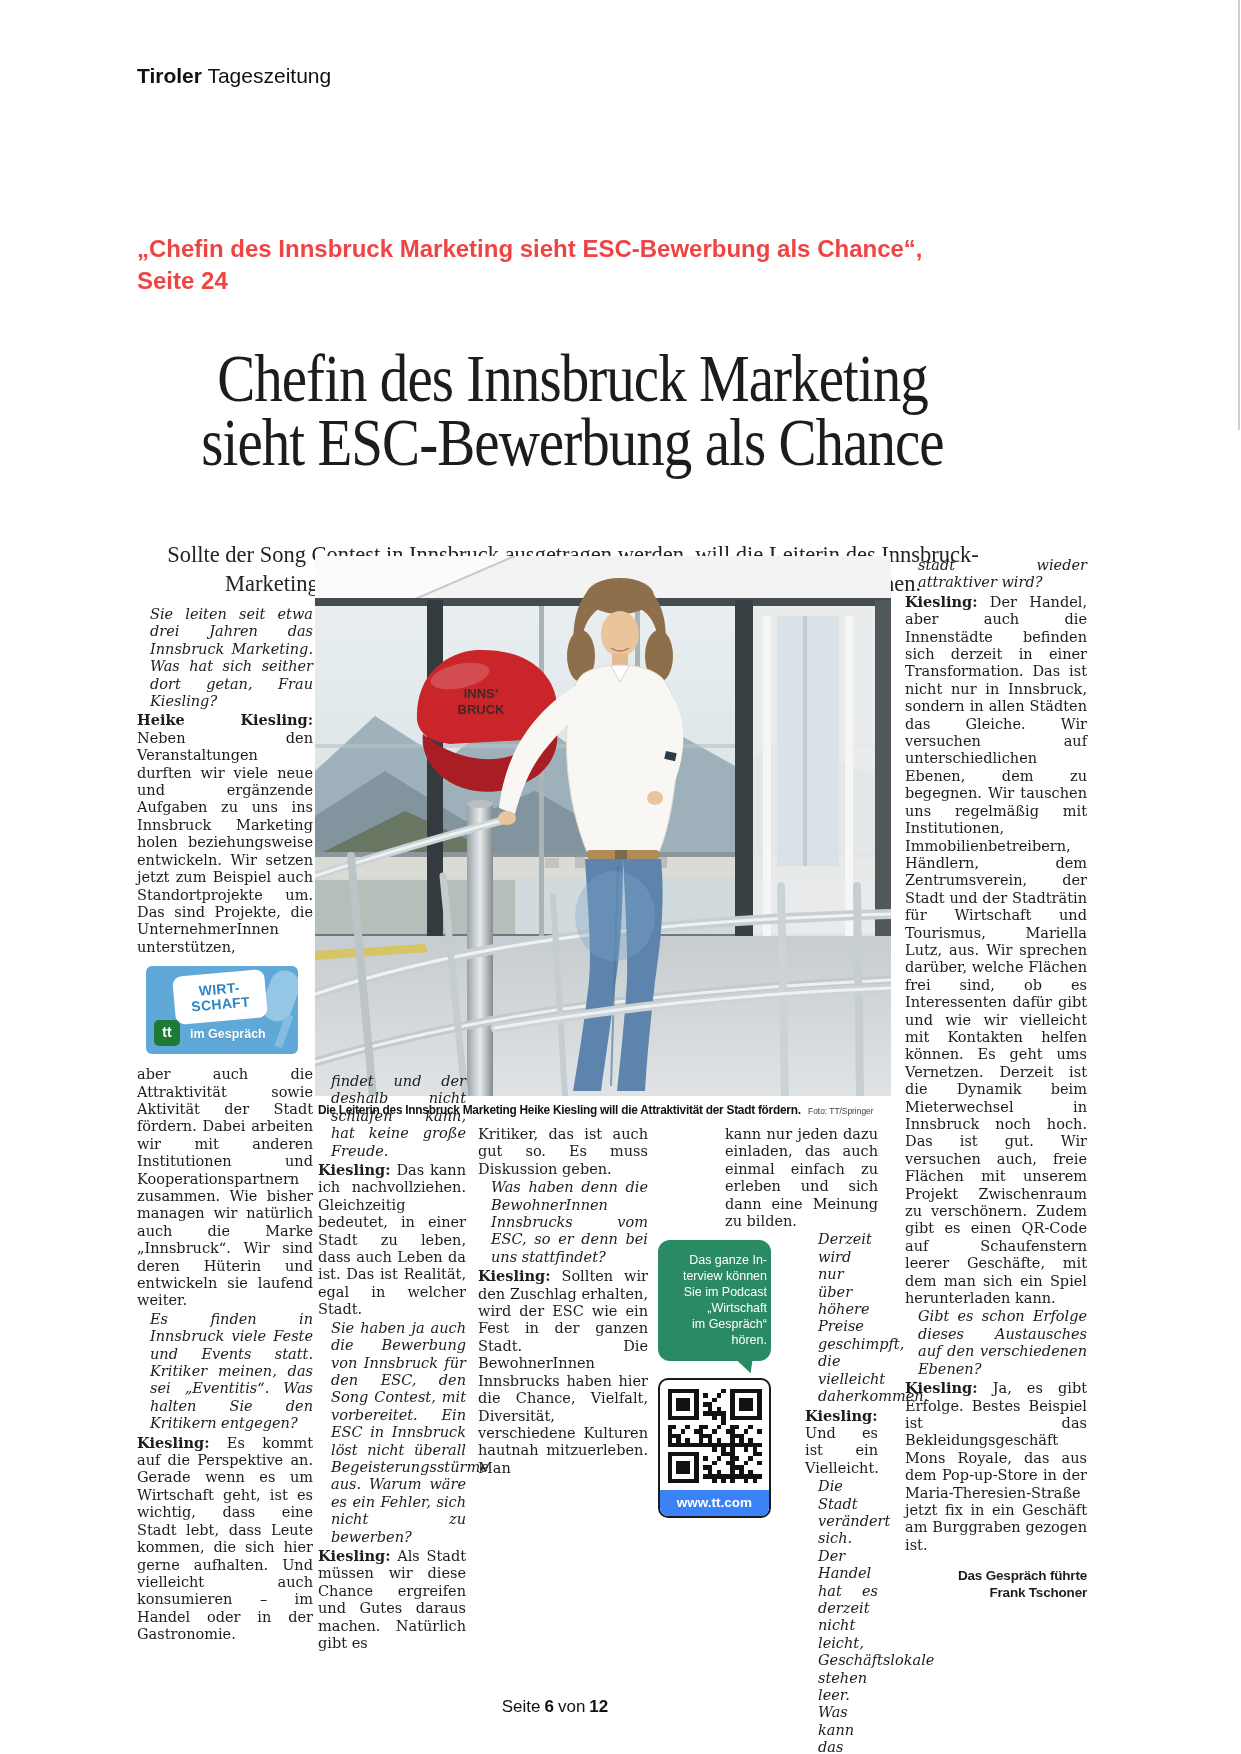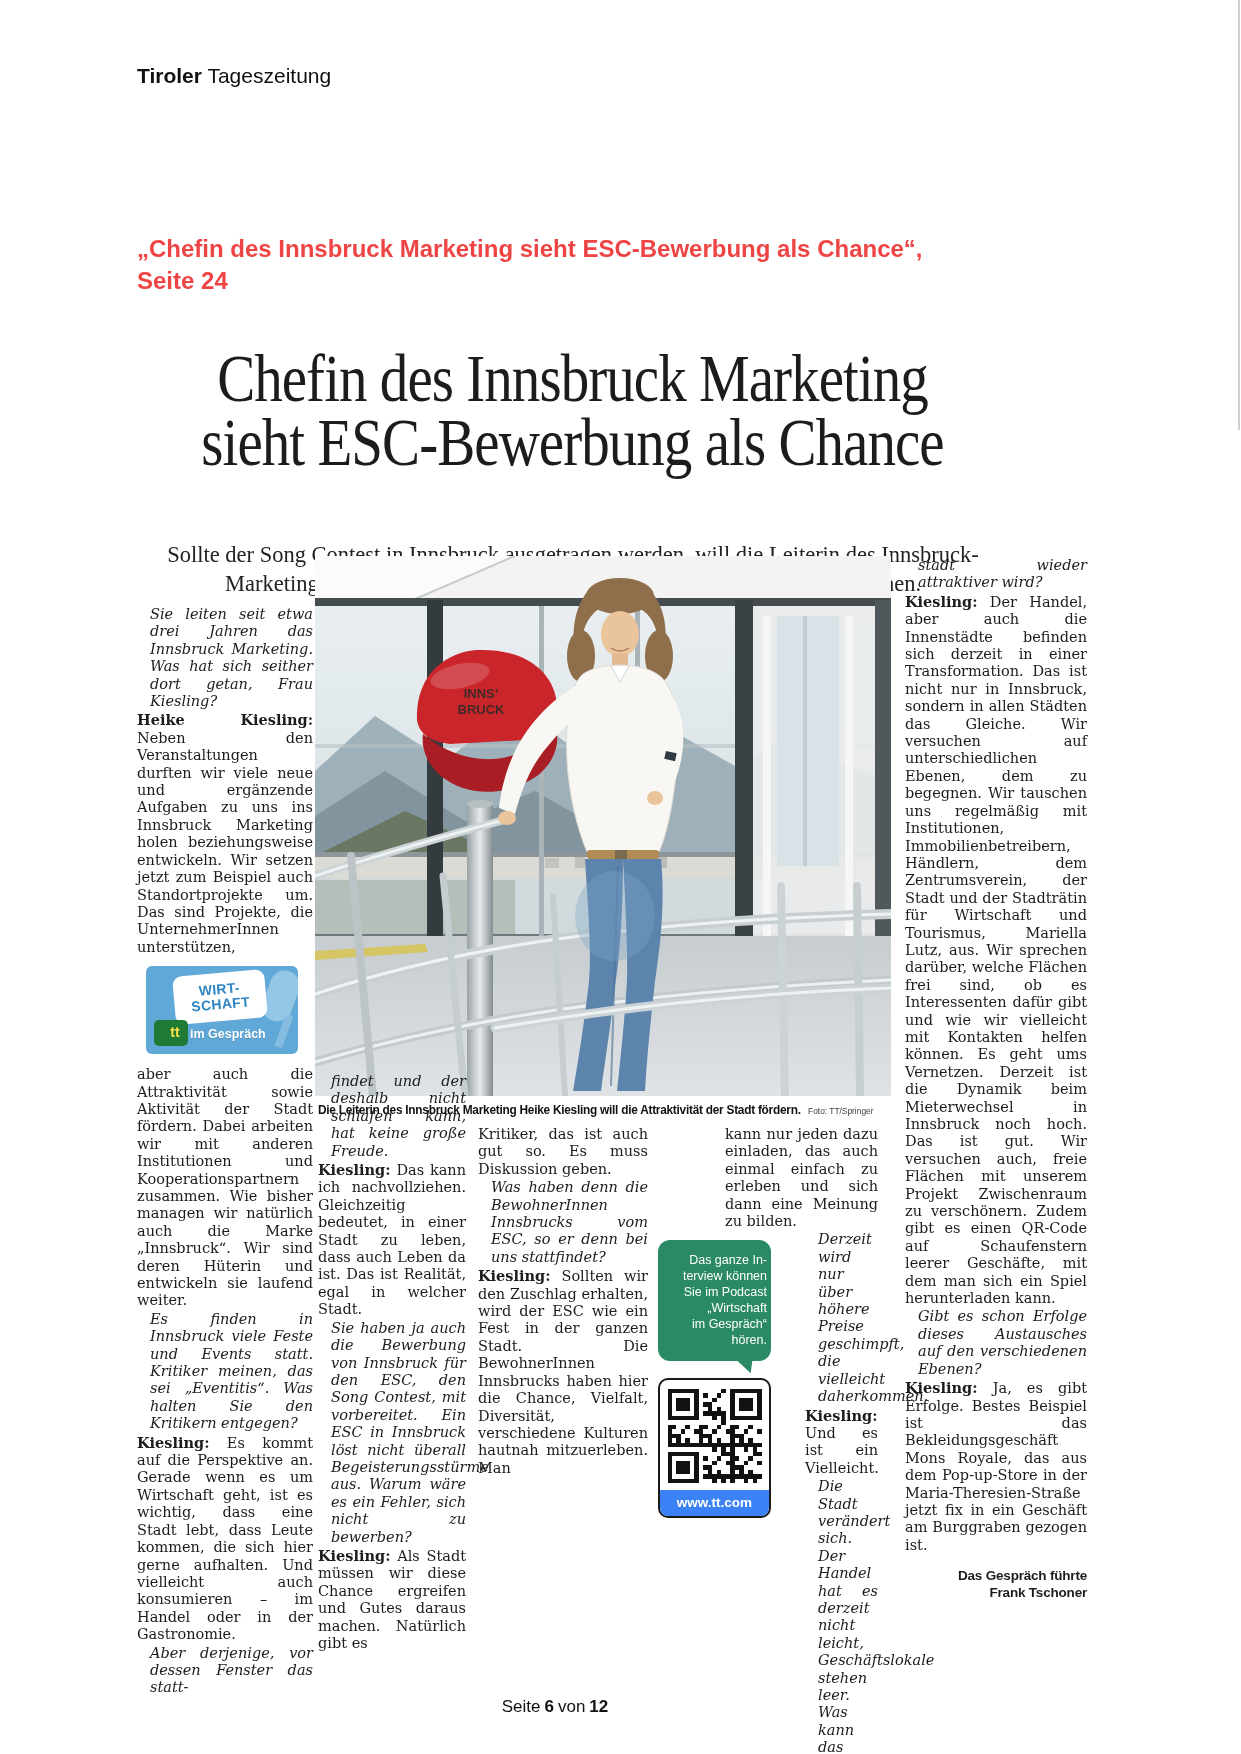--- a/index.html
+++ b/index.html
@@ -53,22 +53,22 @@
          border-radius:6px;overflow:hidden;font-family:"Liberation Sans",sans-serif;}
   .badge-mic{position:absolute;right:2px;top:4px;width:30px;height:52px;background:#9ecbe9;
              border-radius:15px;transform:rotate(20deg);opacity:.85;}
   .badge-mic-stem{position:absolute;right:10px;top:48px;width:8px;height:34px;background:#8ec0e2;
                   transform:rotate(20deg);opacity:.8;}
   .badge-bubble{position:absolute;left:28px;top:7px;width:92px;height:48px;background:#fff;
                 border-radius:9px;transform:rotate(-5deg);display:flex;flex-direction:column;
                 align-items:center;justify-content:center;color:#2F86C2;font-weight:700;
                 font-size:14px;line-height:15px;letter-spacing:.3px;}
   .badge-tt{position:absolute;left:8px;bottom:8px;width:26px;height:26px;background:#1F7A36;
-            border-radius:5px;color:#fde047;font-weight:700;font-size:14px;display:flex;
-            align-items:center;justify-content:center;padding-left:8px;}
+            border-radius:5px;color:#ffffff;font-weight:700;font-size:14px;display:flex;
+            align-items:center;justify-content:center;}
   .badge-sub{position:absolute;left:44px;bottom:11px;color:#fff;font-weight:700;font-size:12.5px;
              text-shadow:0 1px 1px rgba(0,0,0,.15);}
 
   
   .feature{position:absolute;left:658px;top:1240px;width:113px;}
   .pod-bubble{position:relative;background:#2A8A63;color:#fff;border-radius:12px;
               padding:12px 4px 13px;text-align:center;font-family:"Liberation Sans",sans-serif;
               font-size:12.5px;line-height:16px;}
   .pod-bubble span{display:block;text-align:right;}
   .pod-tail{position:absolute;right:16px;bottom:-13px;width:0;height:0;
@@ -225,21 +225,20 @@
         <span>WIRT-</span>
         <span>SCHAFT</span>
       </div>
       <div class="badge-tt">tt</div>
       <div class="badge-sub">im Gespräch</div>
     </div>
 
     <p>aber auch die Attraktivität sowie Aktivität der Stadt fördern. Dabei arbeiten wir mit anderen Institutionen und Kooperationspartnern zusammen. Wie bisher managen wir natürlich auch die Marke „Innsbruck“. Wir sind deren Hüterin und entwickeln sie laufend weiter.</p>
     <p class="q">Es finden in Innsbruck viele Feste und Events statt. Kritiker meinen, das sei „Eventitis“. Was halten Sie den Kritikern entgegen?</p>
     <p class="a"><span class="spk">Kiesling:</span> <span>Es kommt auf die Perspektive an. Gerade wenn es um Wirtschaft geht, ist es wichtig, dass eine Stadt lebt, dass Leute kommen, die sich hier gerne aufhalten. Und vielleicht auch konsumieren – im Handel oder in der Gastronomie.</span></p>
-    <p class="q">Aber derjenige, vor dessen Fenster das statt-</p>
   </div>
 
   <div class="col" id="col2">
     <p class="q">findet und der deshalb nicht schlafen kann, hat keine große Freude.</p>
     <p class="a"><span class="spk">Kiesling:</span> <span>Das kann ich nachvollziehen. Gleichzeitig bedeutet, in einer Stadt zu leben, dass auch Leben da ist. Das ist Realität, egal in welcher Stadt.</span></p>
     <p class="q">Sie haben ja auch die Bewerbung von Innsbruck für den ESC, den Song Contest, mit vorbereitet. Ein ESC in Innsbruck löst nicht überall Begeisterungsstürme aus. Warum wäre es ein Fehler, sich nicht zu bewerben?</p>
     <p class="a"><span class="spk">Kiesling:</span> <span>Als Stadt müssen wir diese Chance ergreifen und Gutes daraus machen. Natürlich gibt es</span></p>
   </div>
 
   <div class="col" id="col3">

